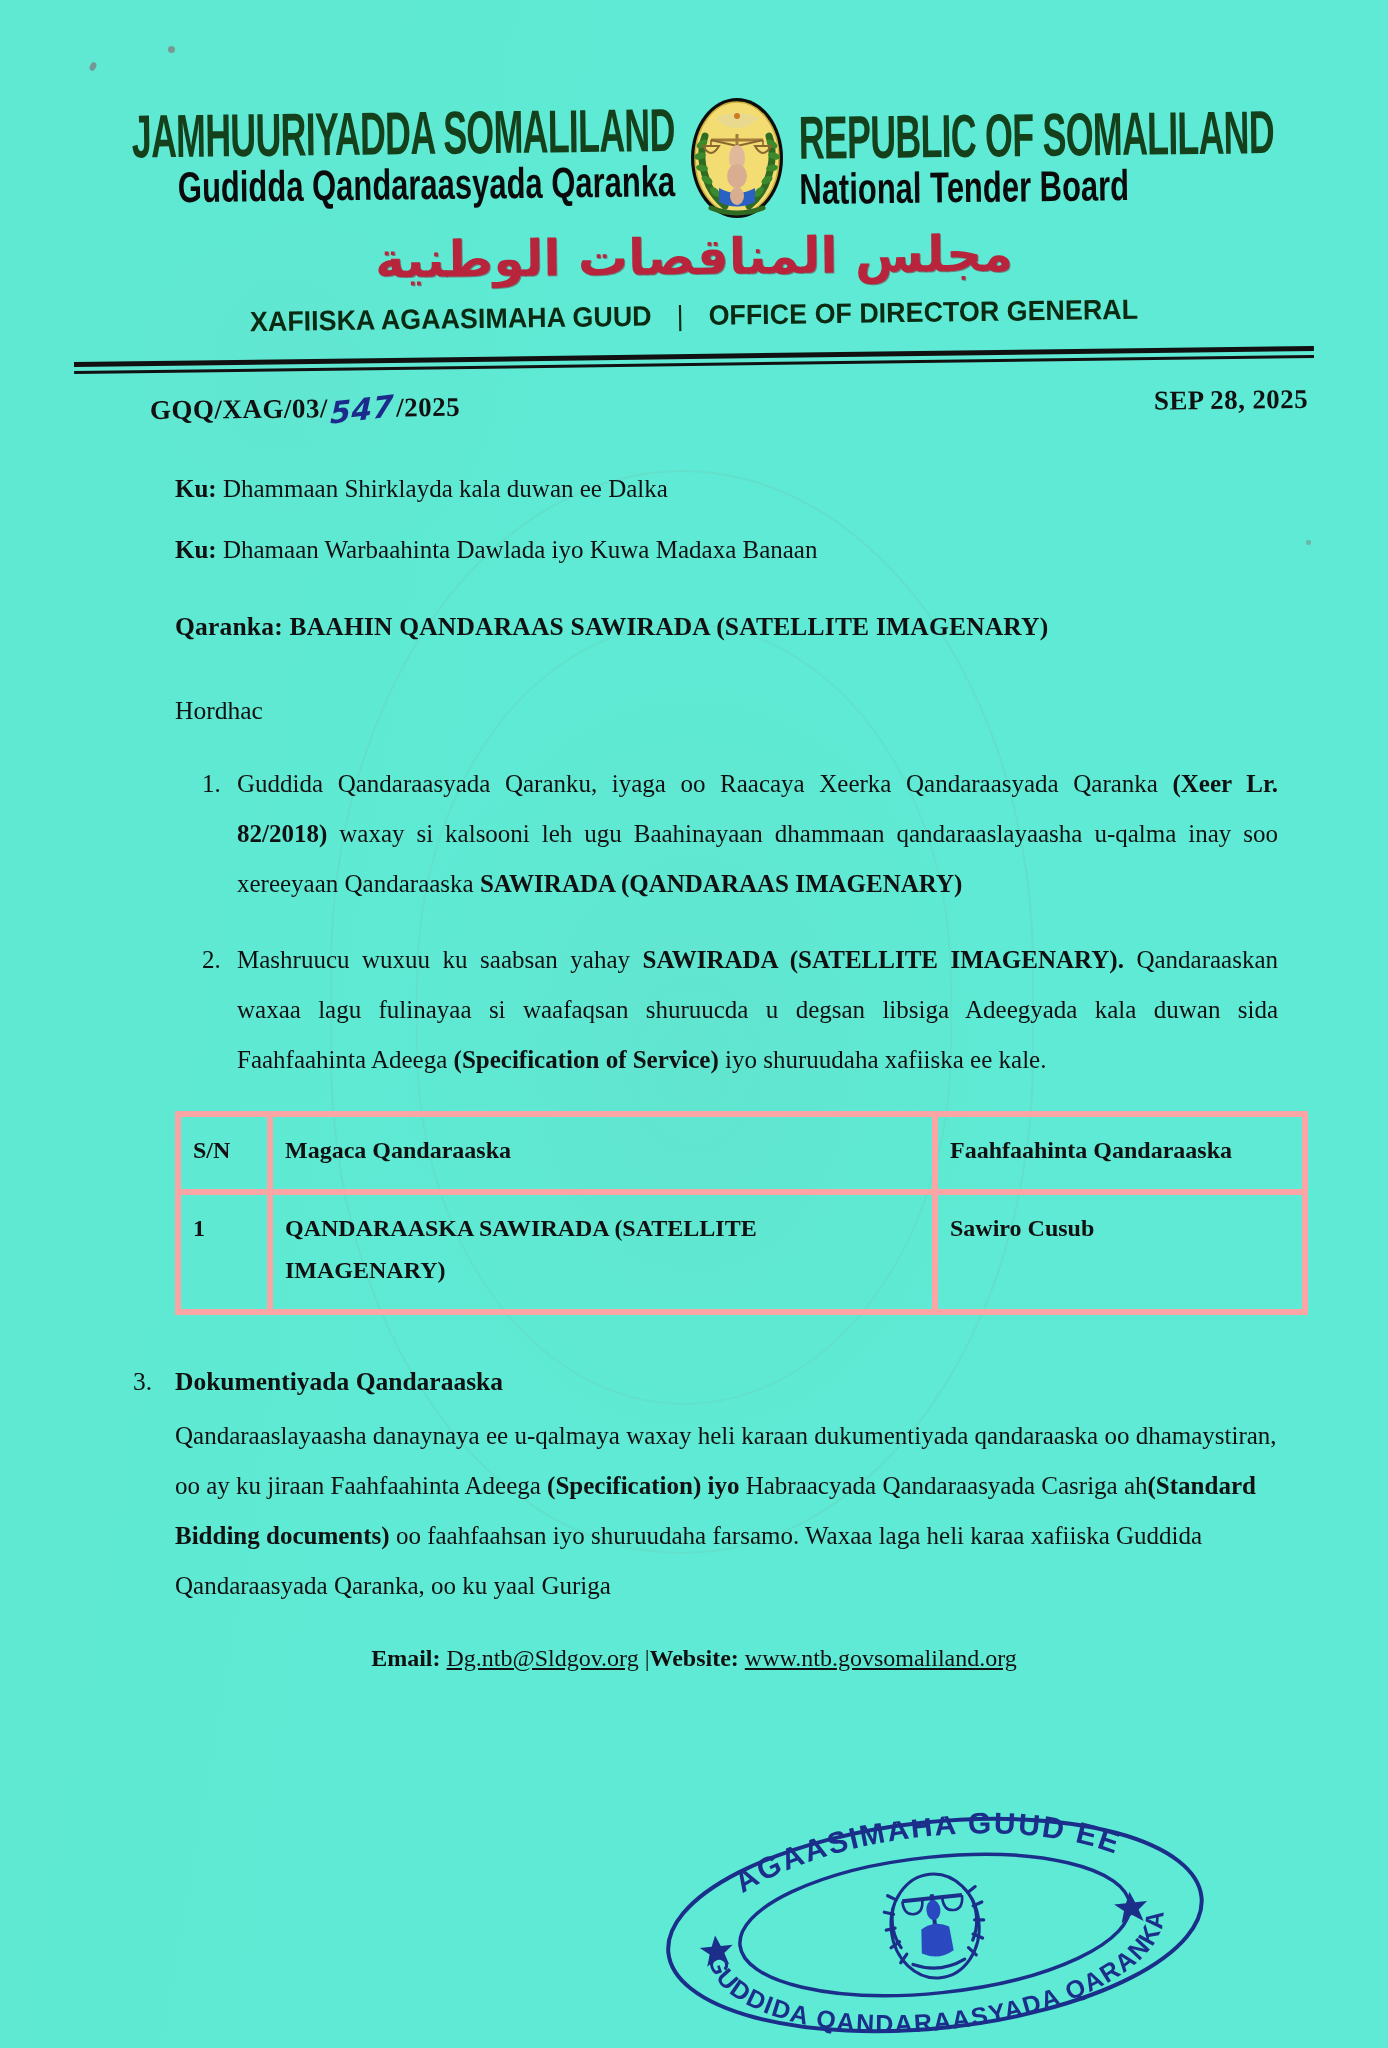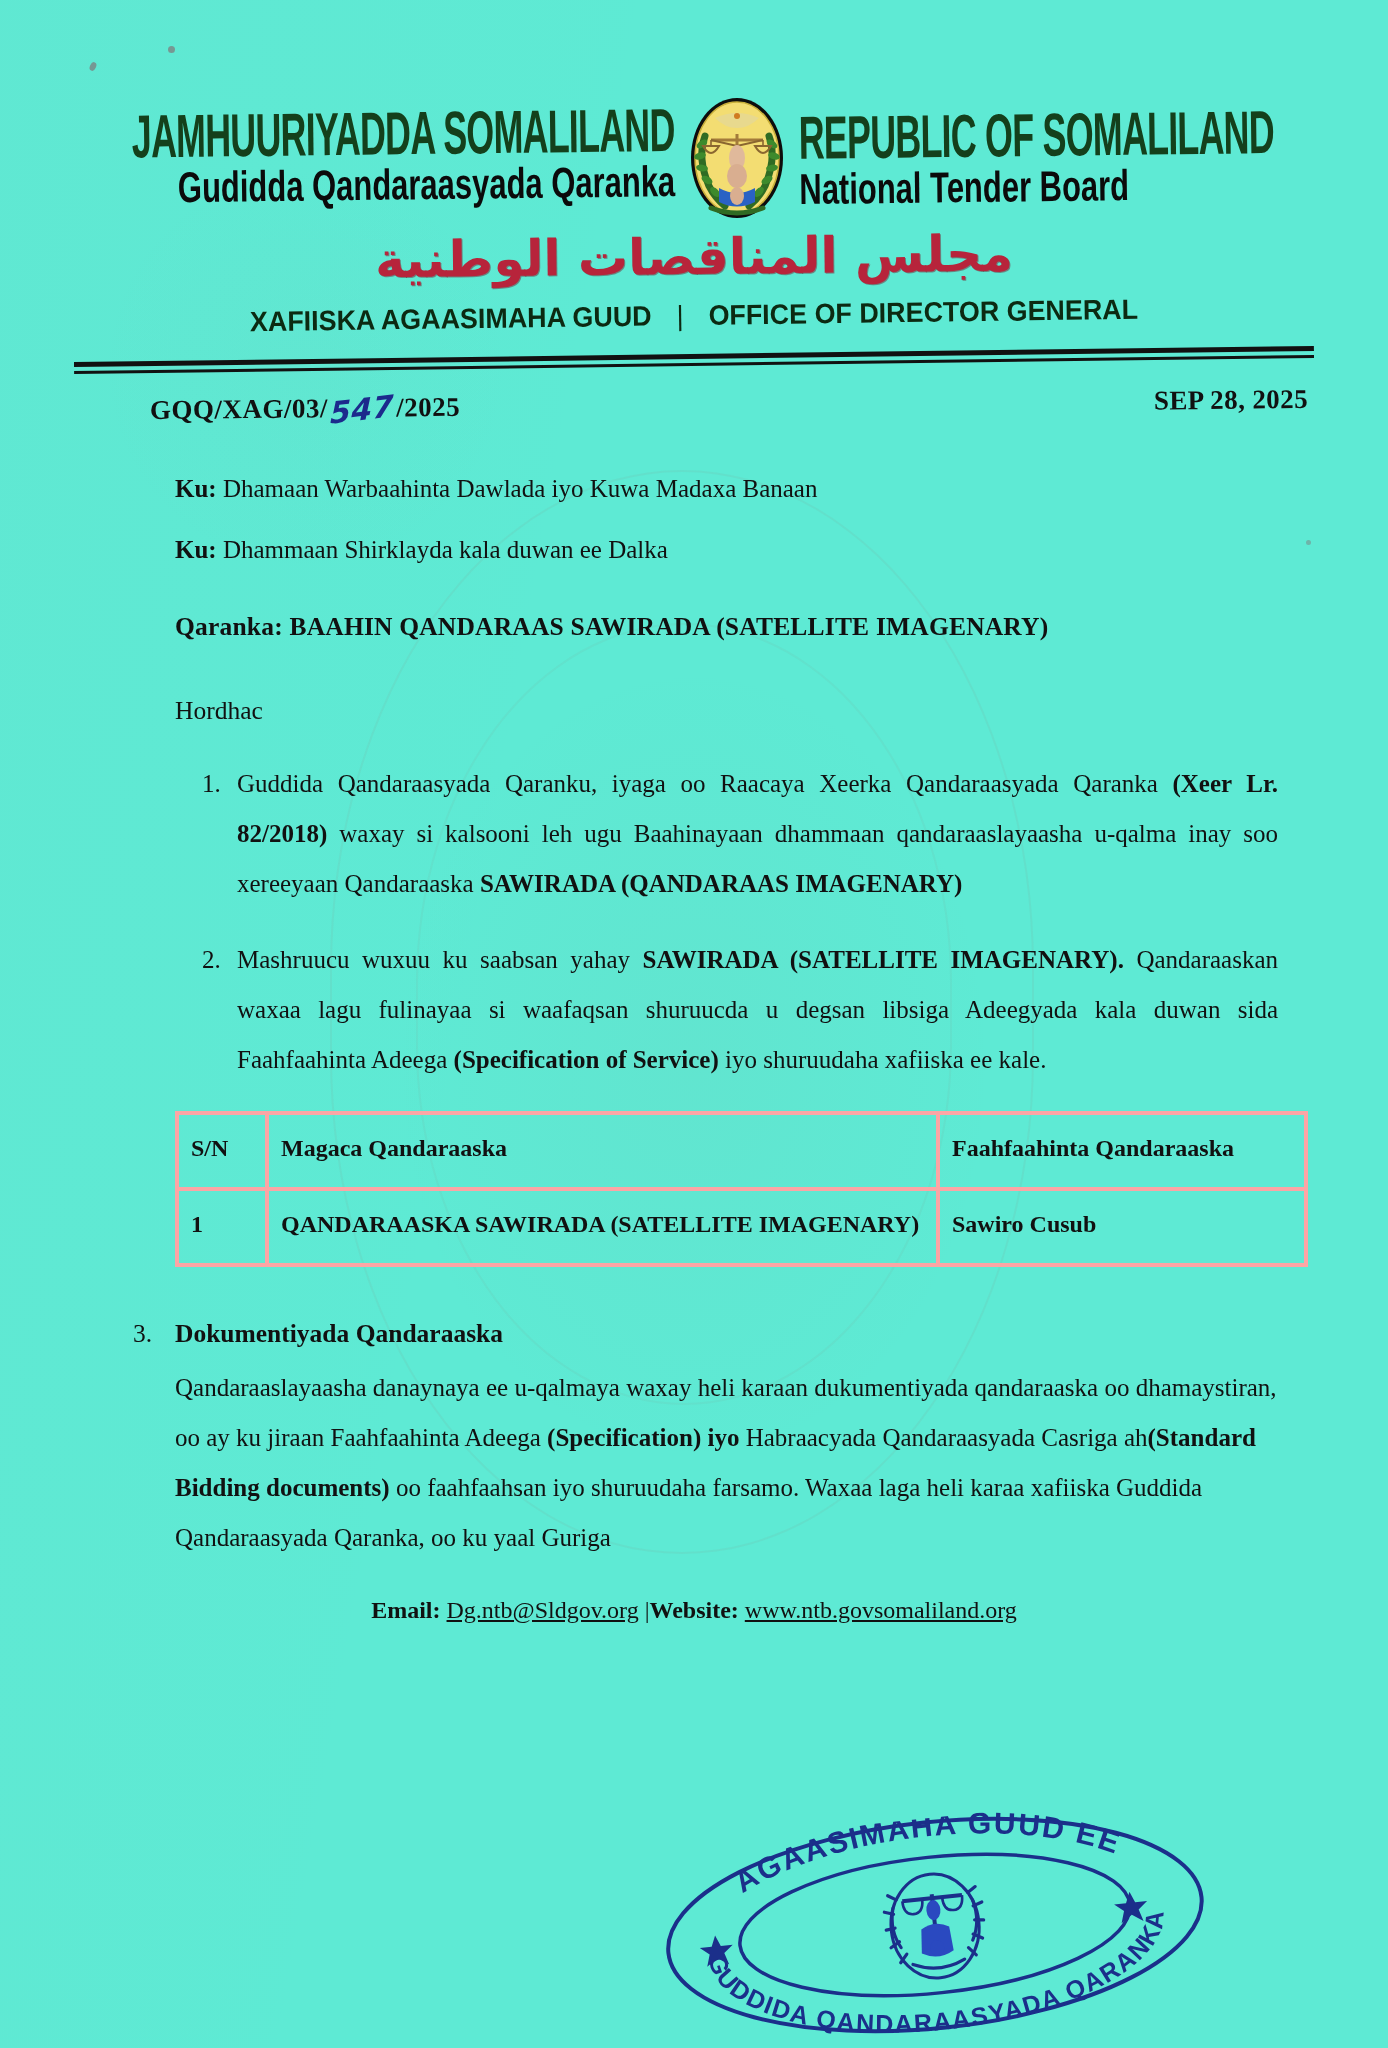--- a/index.html
+++ b/index.html
@@ -215,21 +215,21 @@
   
   .tbl-wrap {
     margin: 12px 80px 0 175px;
   }
   table.tender {
     width: 100%;
     border-collapse: collapse;
     table-layout: fixed;
   }
   table.tender td, table.tender th {
-    border: 4px solid #fca5a5;
+    border: 6px solid #fca5a5;
     padding: 12px 12px 18px 12px;
     vertical-align: top;
     font-size: 24px;
     line-height: 1.75;
     text-align: left;
   }
   table.tender th { font-weight: bold; }
   .col-sn { width: 62px; }
   .col-name { width: auto; }
   .col-det { width: 340px; }
@@ -360,25 +360,25 @@
 
     <div class="refrow">
       <div class="refno"><span>GQQ/XAG/03/</span><span class="hand">547</span><span>/2025</span></div>
       <div class="docdate">SEP 28, 2025</div>
     </div>
 
     <div class="body-wrap">
 
       <div class="to-line">
         <b>Ku:</b>
-        <span>Dhamaan Warbaahinta Dawlada iyo Kuwa Madaxa Banaan</span>
+        <span>Dhammaan Shirklayda kala duwan ee Dalka</span>
       </div>
       <div class="to-line">
         <b>Ku:</b>
-        <span>Dhammaan Shirklayda kala duwan ee Dalka</span>
+        <span>Dhamaan Warbaahinta Dawlada iyo Kuwa Madaxa Banaan</span>
       </div>
 
       <div class="subject">
         <span>Qaranka:</span>
         <span>BAAHIN QANDARAAS SAWIRADA (SATELLITE IMAGENARY)</span>
       </div>
 
       <div class="hordhac">Hordhac</div>
 
       <ol class="numlist">

